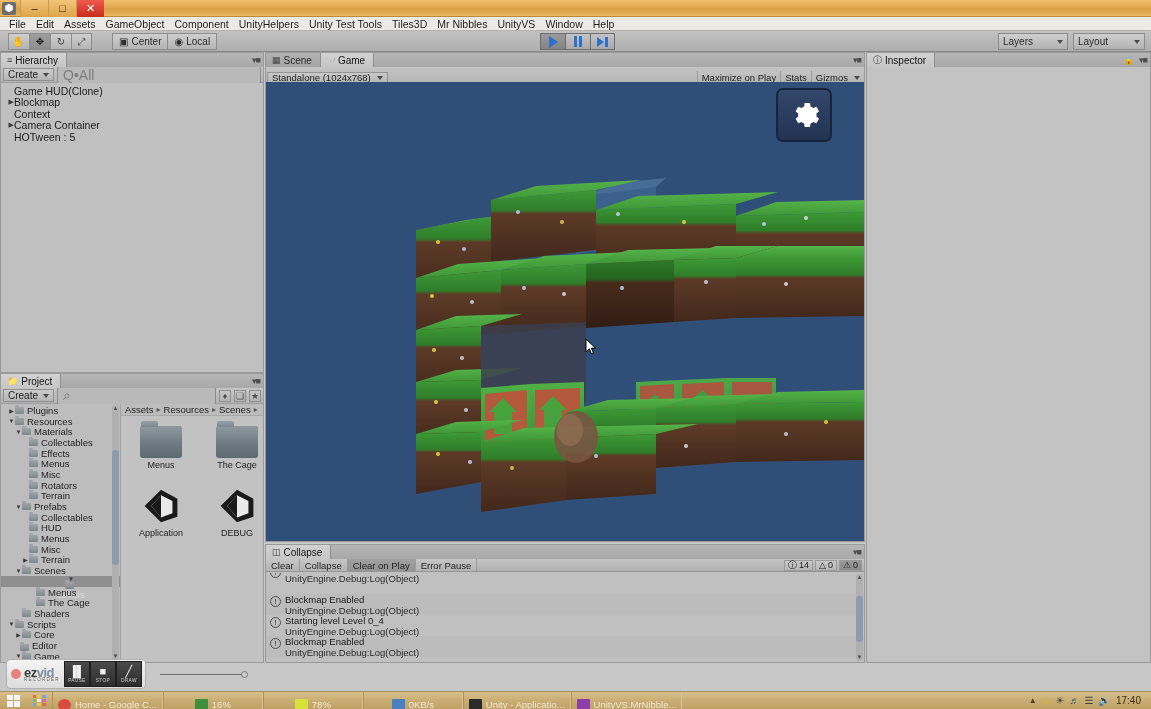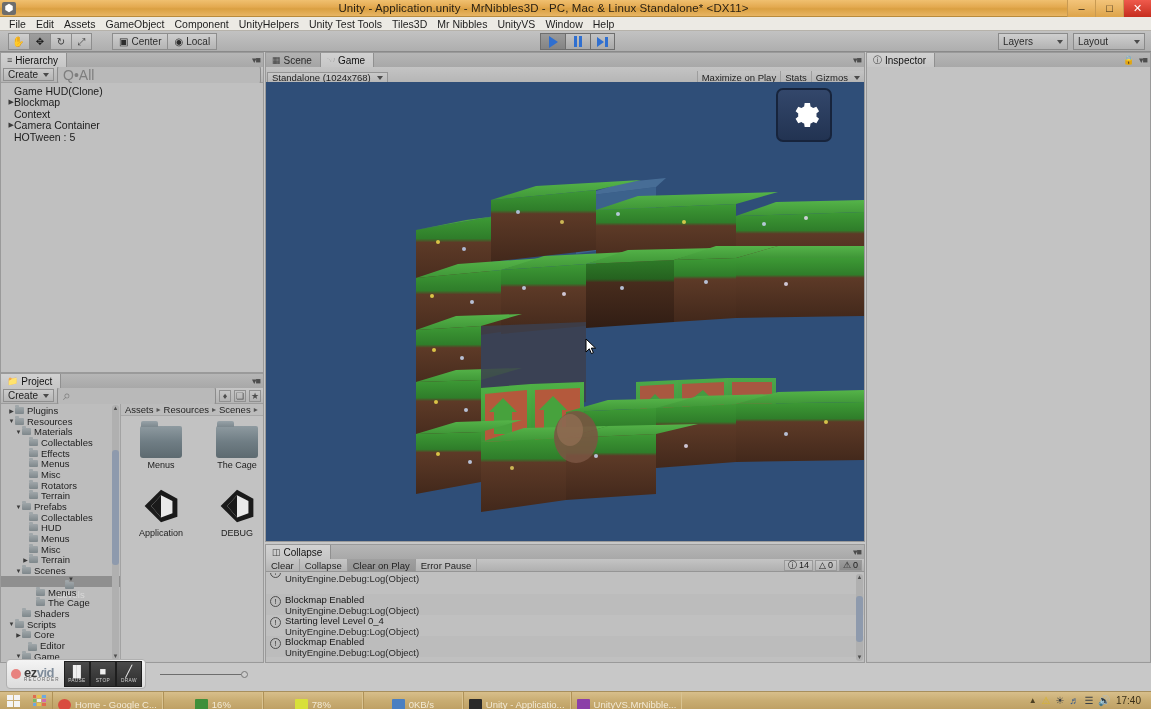--- a/index.html
+++ b/index.html
@@ -248,21 +248,20 @@
 <body>
 
 <div id="app">
 
   <div class="titlebar">
     <div class="tb-icon">
       <svg width="10" height="10" viewBox="0 0 24 24">
           <path d="M12 2 L21 7 L21 17 L12 22 L3 17 L3 7 Z" fill="#fff"></path>
         </svg>
     </div>
-    <div class="tb-title">Unity - Application.unity - MrNibbles3D - PC, Mac &amp; Linux Standalone* &lt;DX11&gt;</div>
     <div class="tb-buttons">
       <div class="tb-btn">–</div>
       <div class="tb-btn">□</div>
       <div class="tb-btn close">✕</div>
     </div>
   </div>
 
   <div class="menubar" id="menubar">
       <div class="menu-item">File</div>
       <div class="menu-item">Edit</div>
@@ -501,21 +500,21 @@
             <div class="trow" style="padding-left: 7px;">
               <span class="tw">▼</span>
               <span class="folder"></span>
               <span>Scripts</span>
             </div>
             <div class="trow" style="padding-left: 14px;">
               <span class="tw">▶</span>
               <span class="folder"></span>
               <span>Core</span>
             </div>
-            <div class="trow" style="padding-left: 20px; align-items: flex-end;">
+            <div class="trow" style="padding-left: 12px; align-items: flex-end;">
               <span class="tw"></span>
               <span class="folder"></span>
               <span>Editor</span>
             </div>
             <div class="trow" style="padding-left: 14px;">
               <span class="tw">▼</span>
               <span class="folder"></span>
               <span>Game</span>
             </div>
           </div>

